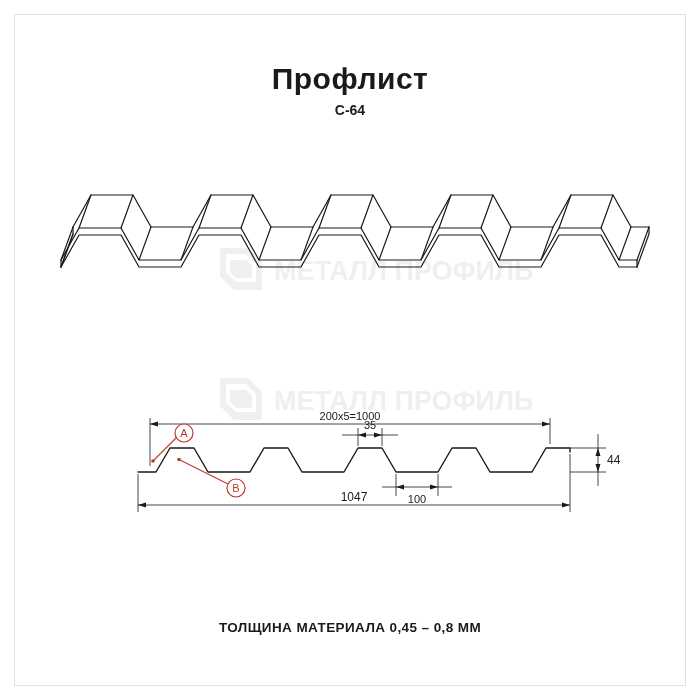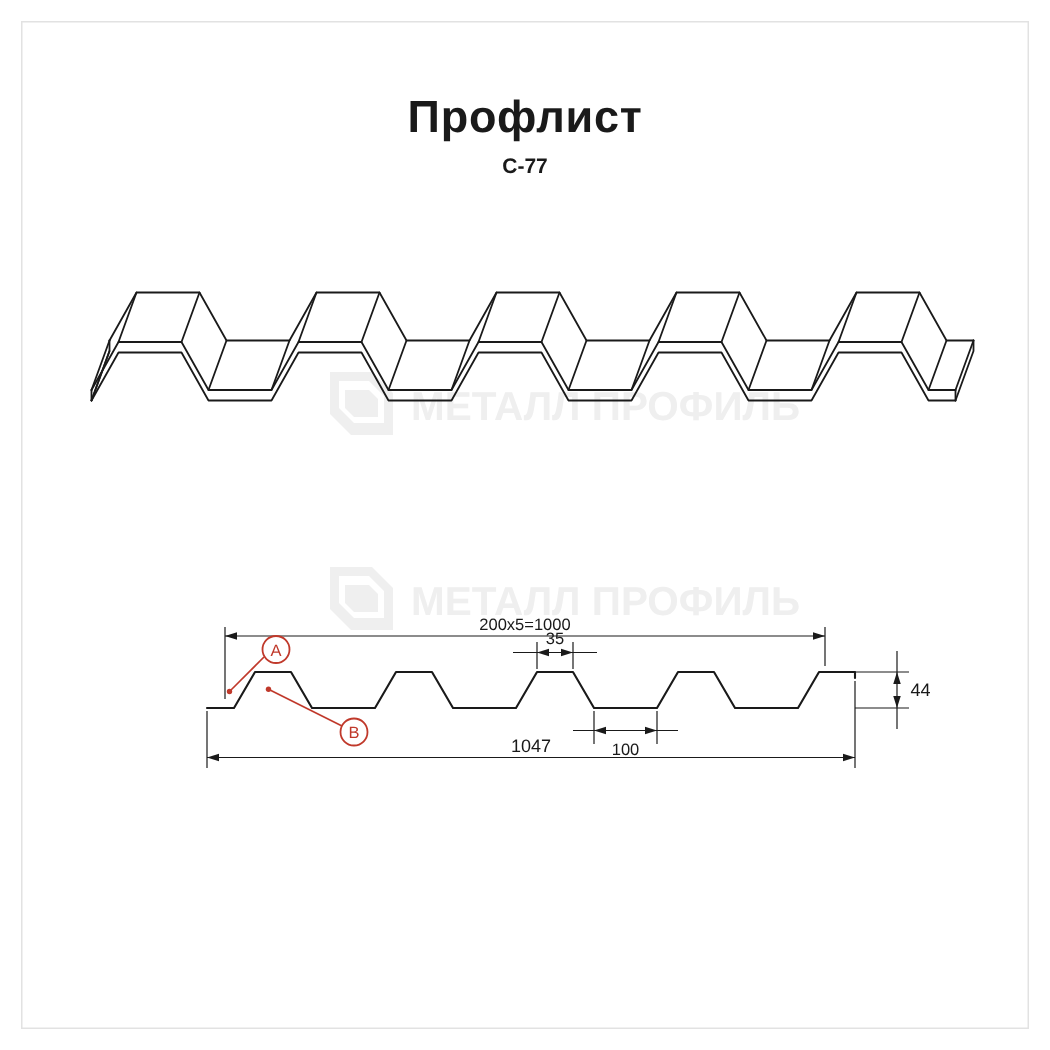--- a/index.html
+++ b/index.html
@@ -86,21 +86,21 @@
   svg { display: block; overflow: visible; }
 </style>
 </head>
 <body>
 
 <div class="page">
 
   <div class="frame-border"></div>
 
   <div class="title">Профлист</div>
-  <div class="subtitle">С-77</div>
+  <div class="subtitle">С-64</div>
 
   <div class="wm wm-1">
     <svg width="280" height="62" viewBox="0 0 280 62">
       <g fill="#efefef">
         <path d="M2 10 L30 10 L44 24 L44 52 L16 52 L2 38 Z M8 16 L8 34 L18 44 L38 44 L38 26 L28 16 Z"></path>
         <path d="M12 22 L28 22 L34 28 L34 40 L18 40 L12 34 Z"></path>
       </g>
       <text x="56" y="42" font-family="Liberation Sans, sans-serif" font-size="27" font-weight="bold" fill="#efefef">МЕТАЛЛ ПРОФИЛЬ</text>
     </svg>
   </div>
@@ -223,14 +223,15 @@
 
       <g>
         <circle cx="116" cy="84" r="9" fill="#ffffff" stroke="#c0392b" stroke-width="1.2"></circle>
         <text x="116" y="88" text-anchor="middle" font-family="Liberation Sans, sans-serif" font-size="11" fill="#c0392b">B</text>
         <path d="M108 80 L60 56" stroke="#c0392b" stroke-width="1.1" fill="none"></path>
         <circle cx="59" cy="55.5" r="1.8" fill="#c0392b"></circle>
       </g>
     </svg>
   </div>
 
+  <div class="footnote">ТОЛЩИНА МАТЕРИАЛА 0,45 – 0,8 ММ</div>
 
 </div>
 
 </body></html>

